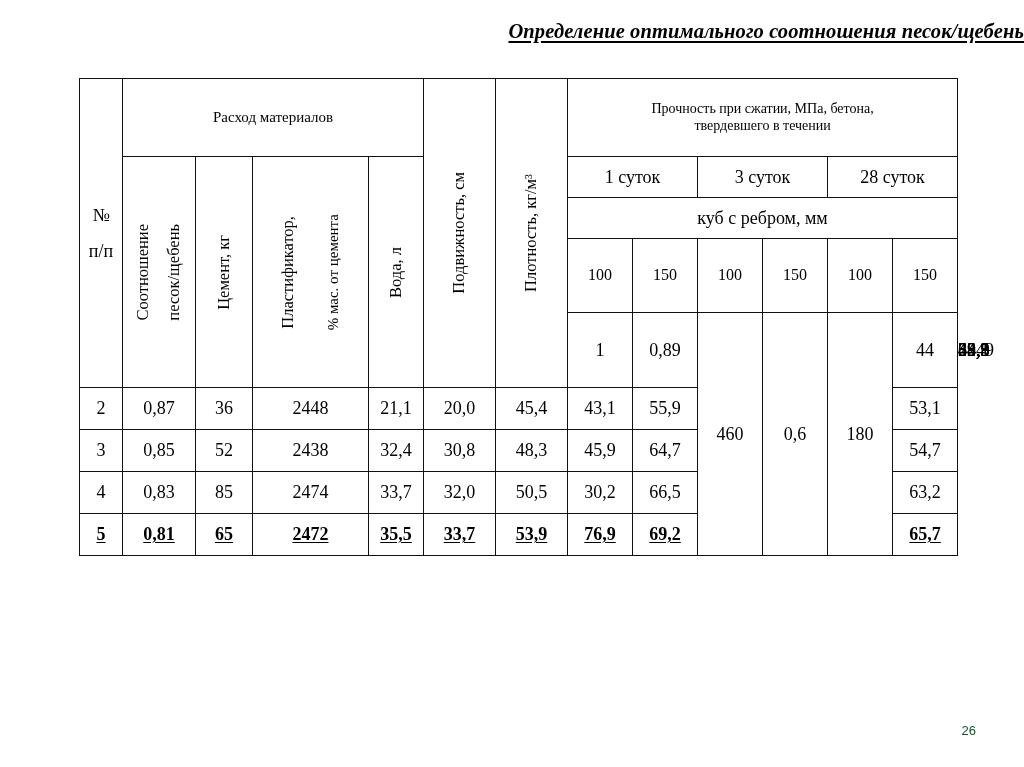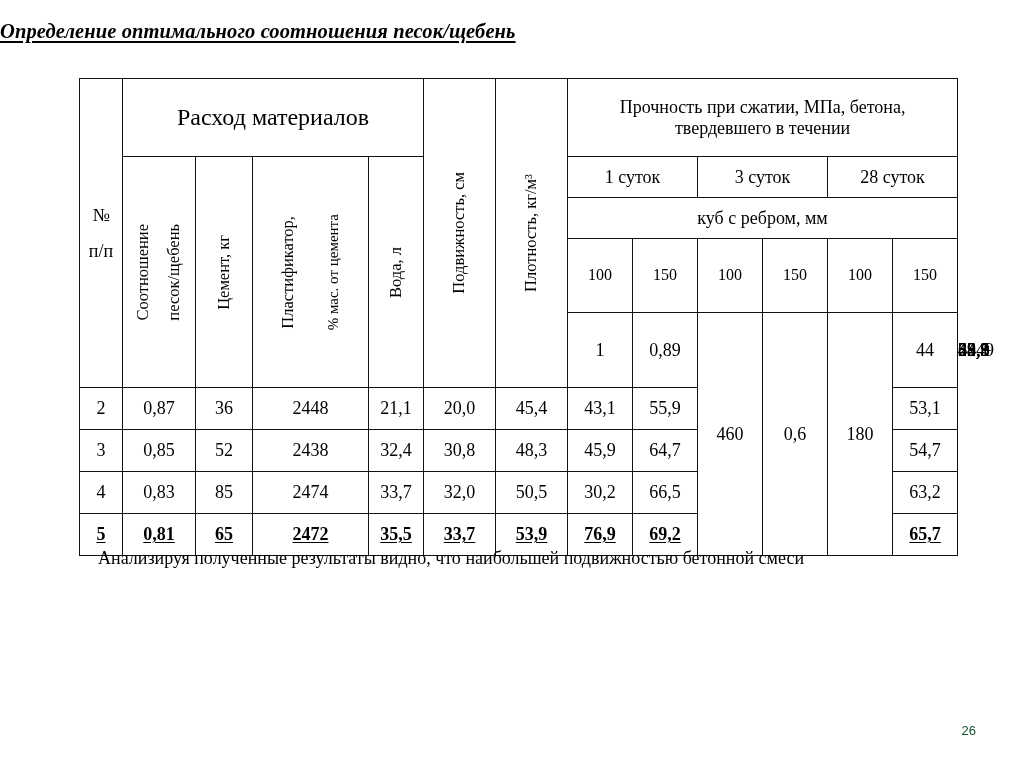--- a/index.html
+++ b/index.html
@@ -15,21 +15,21 @@
     color: #000000;
     overflow: hidden;
   }
 
   
   #page-title {
     position: absolute;
     top: 20px;
     left: 0;
     width: 1024px;
-    text-align: left;
+    text-align: right;
     font-size: 20.5px;
     font-weight: bold;
     font-style: italic;
     text-decoration: underline;
     text-underline-offset: 3px;
     letter-spacing: 0.1px;
   }
 
   
   #data-table {
@@ -42,22 +42,22 @@
     font-size: 17.5px;
   }
   #data-table td {
     border: 1.6px solid #111;
     text-align: center;
     vertical-align: middle;
     padding: 0;
     line-height: 1.15;
   }
   .hdr-tall { height: 230px; }
-  .hdr-group { height: 37px; font-size: 24px; margin-left: 46px; }
-  .hdr-two-line { height: 77px; font-size: 18px; line-height: 1.85; }
+  .hdr-group { height: 37px; font-size: 15px; margin-left: 46px; }
+  .hdr-two-line { height: 77px; font-size: 14px; line-height: 1.85; }
   .hdr-days { height: 40px; font-size: 18px; }
   .hdr-cube { height: 40px; font-size: 18px; }
   .hdr-size { height: 73px; font-size: 16px; }
   .data-row td { height: 41px; font-size: 18px; }
 
   
   .vert {
     display: block;
     white-space: nowrap;
     writing-mode: vertical-rl;
@@ -270,26 +270,15 @@
       <td class="bold-ul">53,9</td>
       <td class="bold-ul">76,9</td>
       <td class="bold-ul">69,2</td>
       <td class="bold-ul">65,7</td>
     </tr>
 
   </tbody>
 </table>
 
 <div id="body-paragraph">
-  <div class="pline just indent">
-    <span>Анализируя</span>
-    <span>полученные</span>
-    <span>результаты</span>
-    <span>видно,</span>
-    <span>что</span>
-    <span>наибольшей</span>
-    <span>подвижностью</span>
-    <span>бетонной</span>
-    <span>смеси</span>
-  </div>
 </div>
 
 <div id="page-number">26</div>
 
 </body></html>

